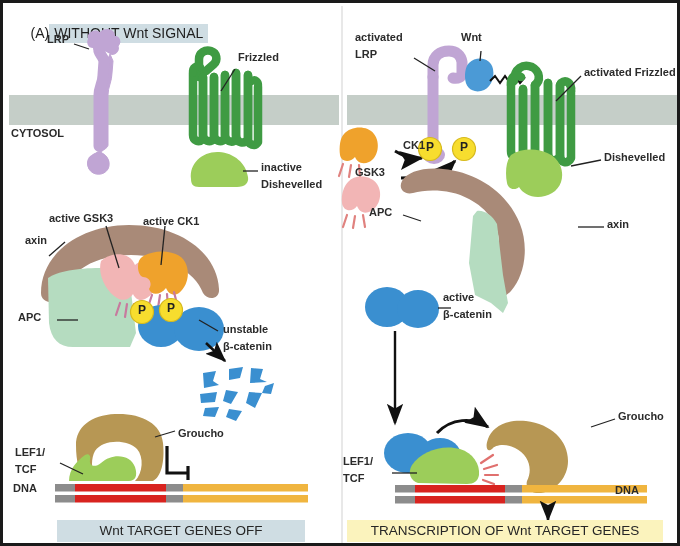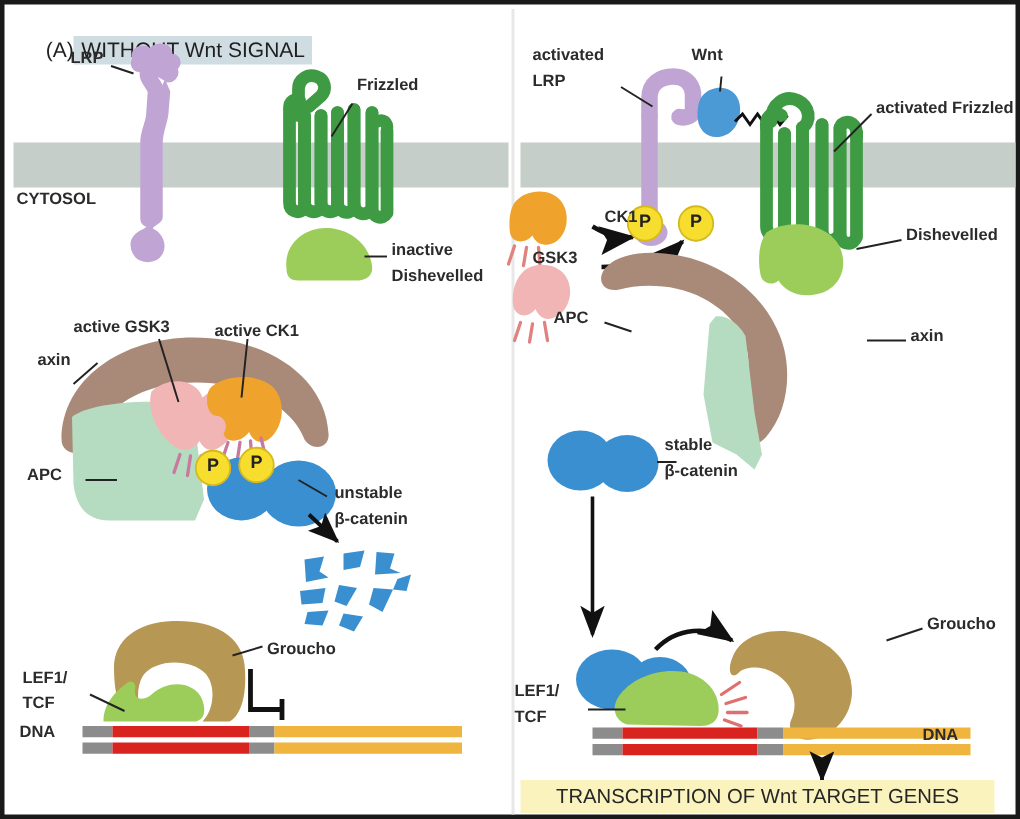--- a/index.html
+++ b/index.html
@@ -336,24 +336,25 @@
 
   <div class="lbl" style="left:352px;top:28px;">activated</div>
   <div class="lbl" style="left:352px;top:45px;">LRP</div>
   <div class="lbl" style="left:458px;top:28px;">Wnt</div>
   <div class="lbl" style="left:581px;top:63px;">activated Frizzled</div>
   <div class="lbl" style="left:352px;top:136px;margin-left:48px;">CK1</div>
   <div class="lbl" style="left:352px;top:163px;">GSK3</div>
   <div class="lbl" style="left:601px;top:148px;">Dishevelled</div>
   <div class="lbl" style="left:366px;top:203px;">APC</div>
   <div class="lbl" style="left:604px;top:215px;">axin</div>
-  <div class="lbl" style="left:440px;top:288px;">stable</div>
+  <div class="lbl" style="left:440px;top:288px;">active</div>
   <div class="lbl" style="left:440px;top:305px;">β-catenin</div>
   <div class="lbl" style="left:615px;top:407px;">Groucho</div>
   <div class="lbl" style="left:340px;top:452px;">LEF1/</div>
   <div class="lbl" style="left:340px;top:469px;">TCF</div>
   <div class="lbl" style="left:612px;top:481px;">DNA</div>
   <div class="lbl" style="left:423px;top:138px;font-size:12px;font-weight:bold;color:#222;">P</div>
   <div class="lbl" style="left:457px;top:138px;font-size:12px;font-weight:bold;color:#222;">P</div>
 
+  <div class="banner off" style="left:54px;top:517px;width:248px;">Wnt TARGET GENES OFF</div>
   <div class="banner on" style="left:344px;top:517px;width:316px;">TRANSCRIPTION OF Wnt TARGET GENES</div>
 
 </div>
 
 </body></html>

